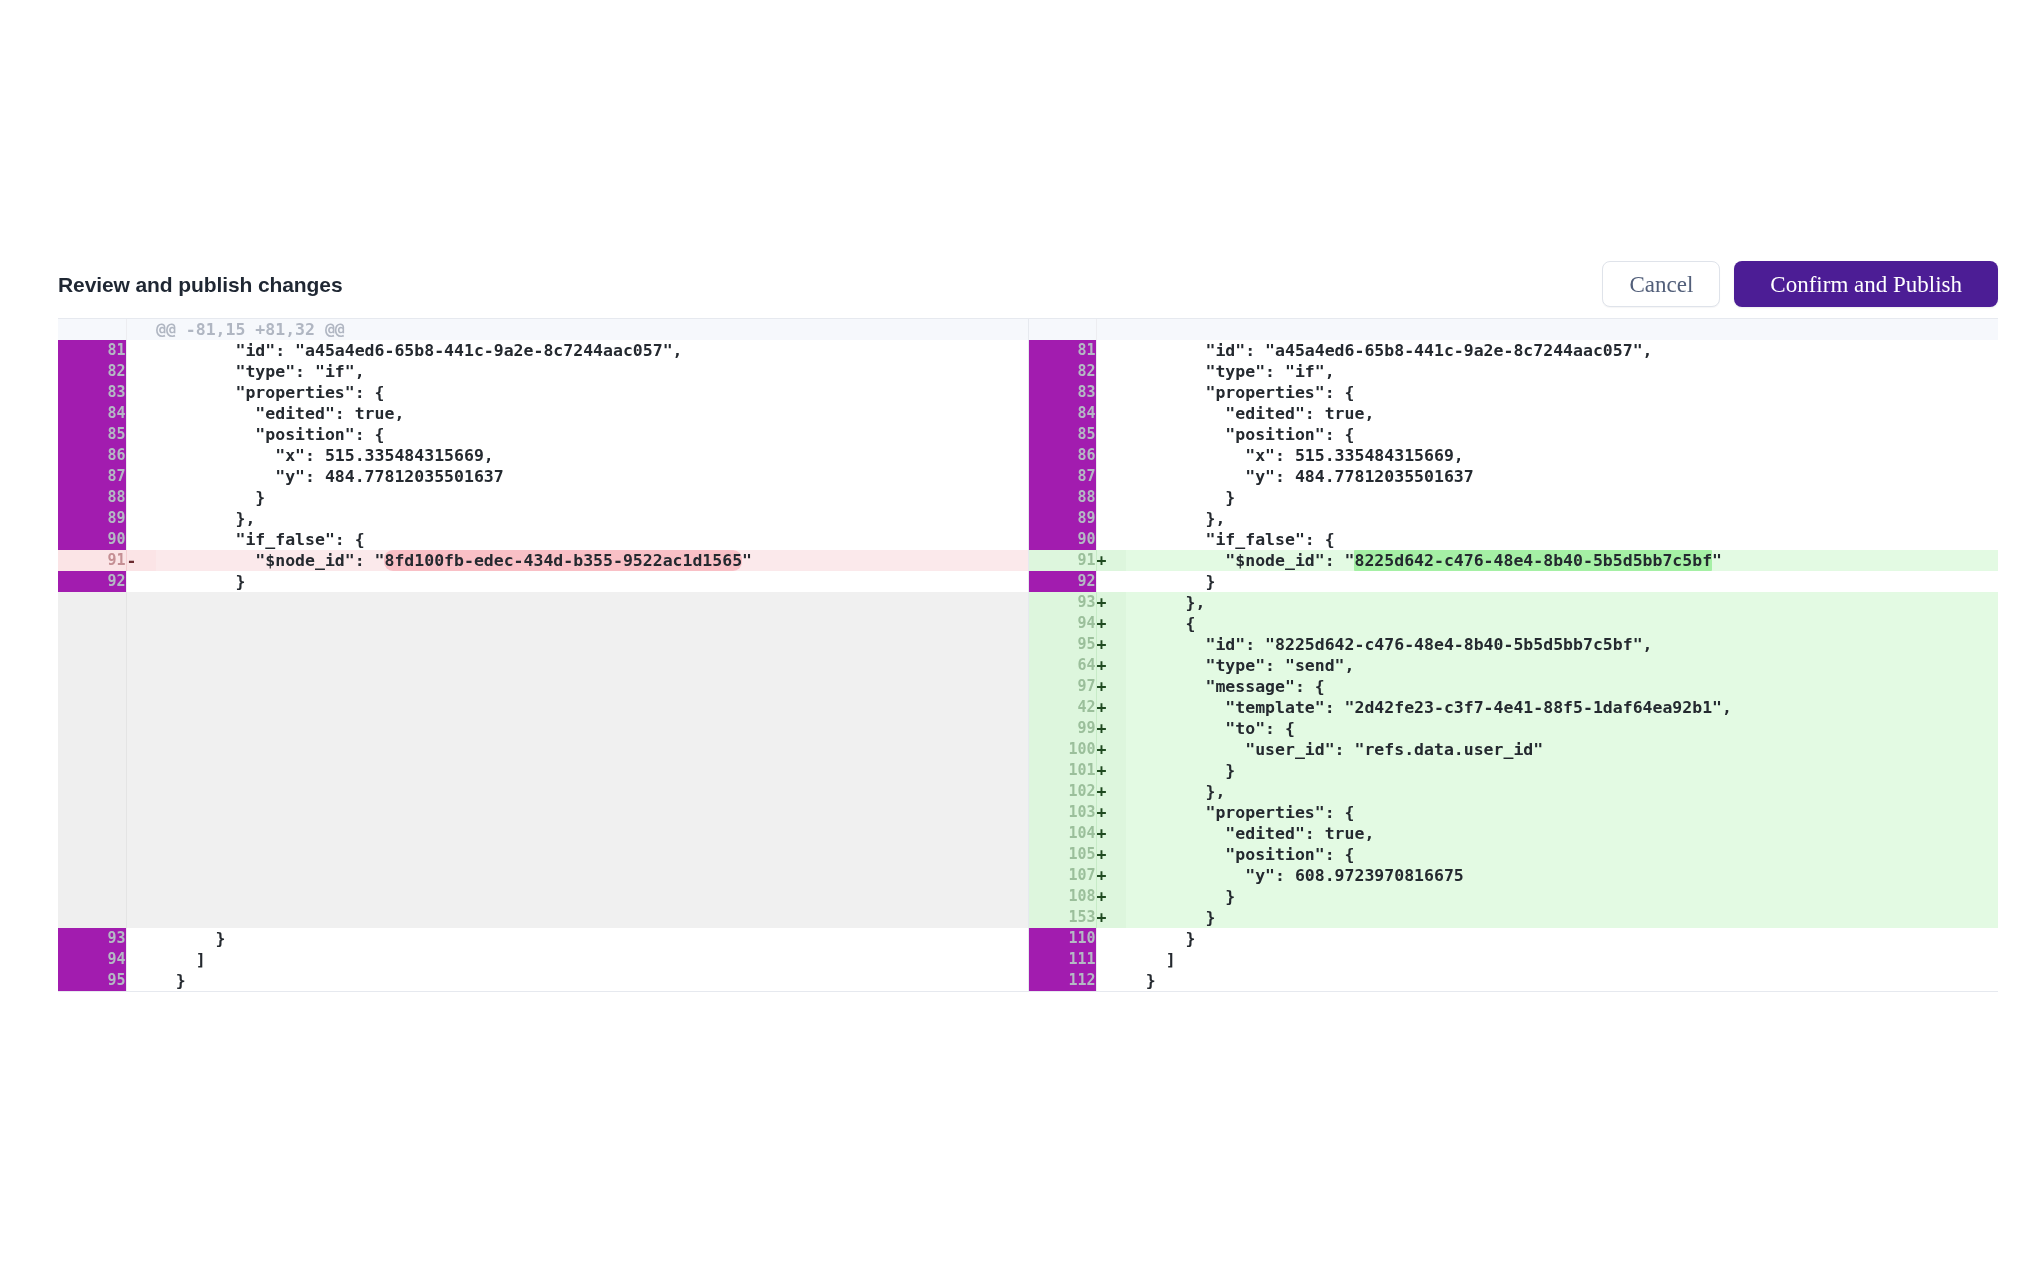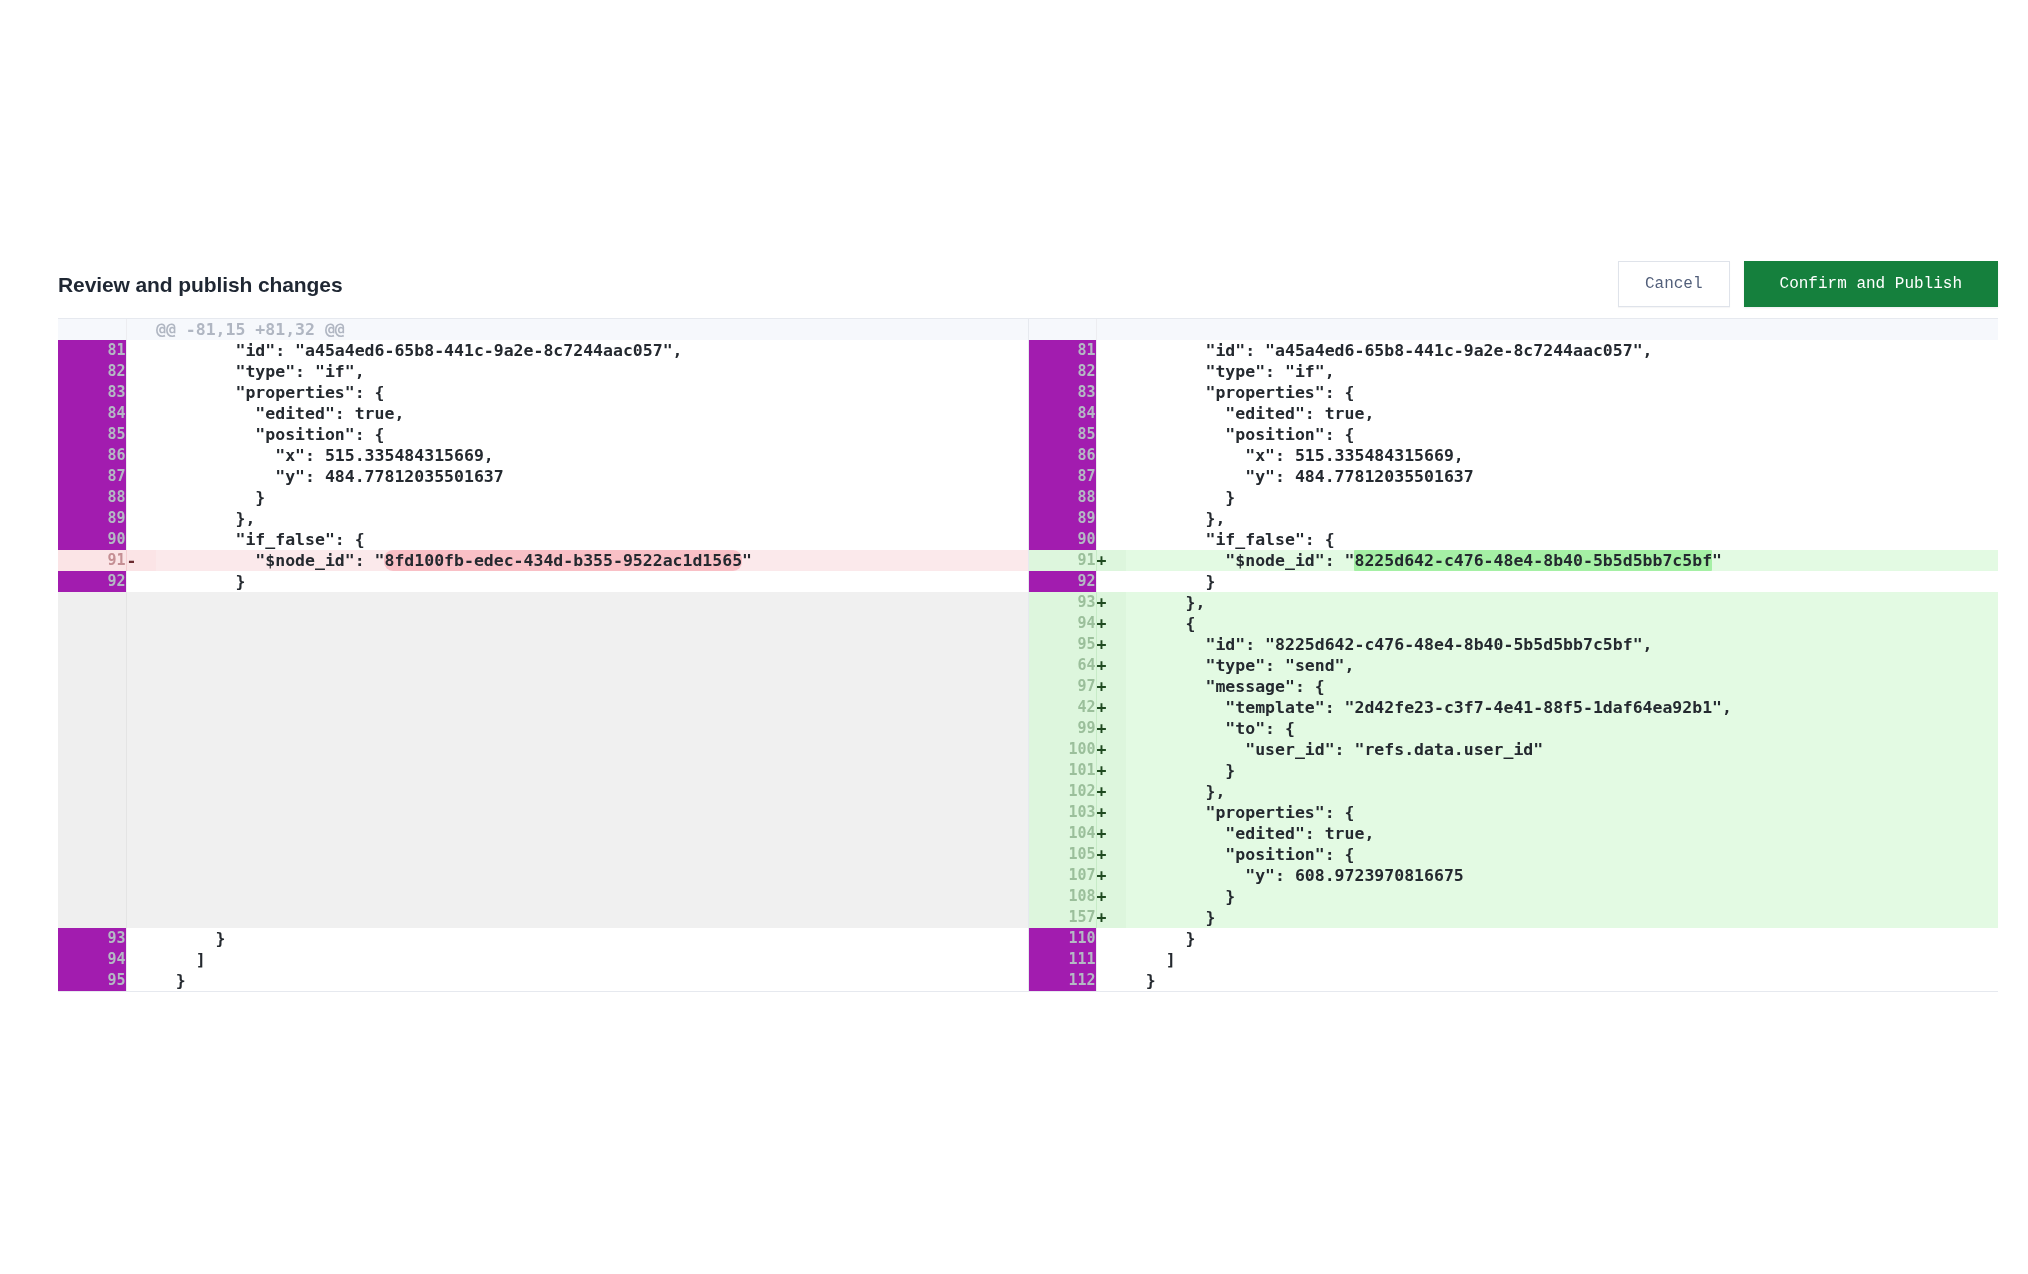--- a/index.html
+++ b/index.html
@@ -39,37 +39,37 @@
     line-height: 1;
     white-space: nowrap;
   }
   .header-actions {
     display: flex;
     align-items: center;
     gap: 14px;
   }
   .btn {
     border: none;
-    border-radius: 0;
-    font-family: Liberation Mono, monospace;
-    font-size: 16px;
+    border-radius: 8px;
+    font-family: Liberation Serif, serif;
+    font-size: 23px;
     line-height: 1;
     cursor: pointer;
     white-space: nowrap;
   }
   .btn-cancel {
     background: #ffffff;
     border: 1px solid #dfe3ea;
     color: #525f7a;
     height: 46px;
     padding: 0 26px;
     box-shadow: 0 1px 1px rgba(16,24,40,0.04);
   }
   .btn-publish {
-    background: #15803d;
+    background: #4c1d95;
     color: #ffffff;
     height: 46px;
     padding: 0 36px;
     box-shadow: 0 1px 2px rgba(16,24,40,0.08);
   }
 
   
   .diff {
     position: absolute;
     left: 58px;
@@ -389,21 +389,21 @@
             <td class="sign filler"></td>
             <td class="code filler"></td>
             <td class="num pane-sep add">108</td>
             <td class="sign add">+</td>
             <td class="code add">          }</td>
           </tr>
           <tr class="row">
             <td class="num filler-x filler"></td>
             <td class="sign filler"></td>
             <td class="code filler"></td>
-            <td class="num pane-sep add">157</td>
+            <td class="num pane-sep add">153</td>
             <td class="sign add">+</td>
             <td class="code add">        }</td>
           </tr>
           <tr class="row">
             <td class="num ctx-x ctx">93</td>
             <td class="sign ctx"></td>
             <td class="code ctx">      }</td>
             <td class="num pane-sep ctx">110</td>
             <td class="sign ctx"></td>
             <td class="code ctx">      }</td>

